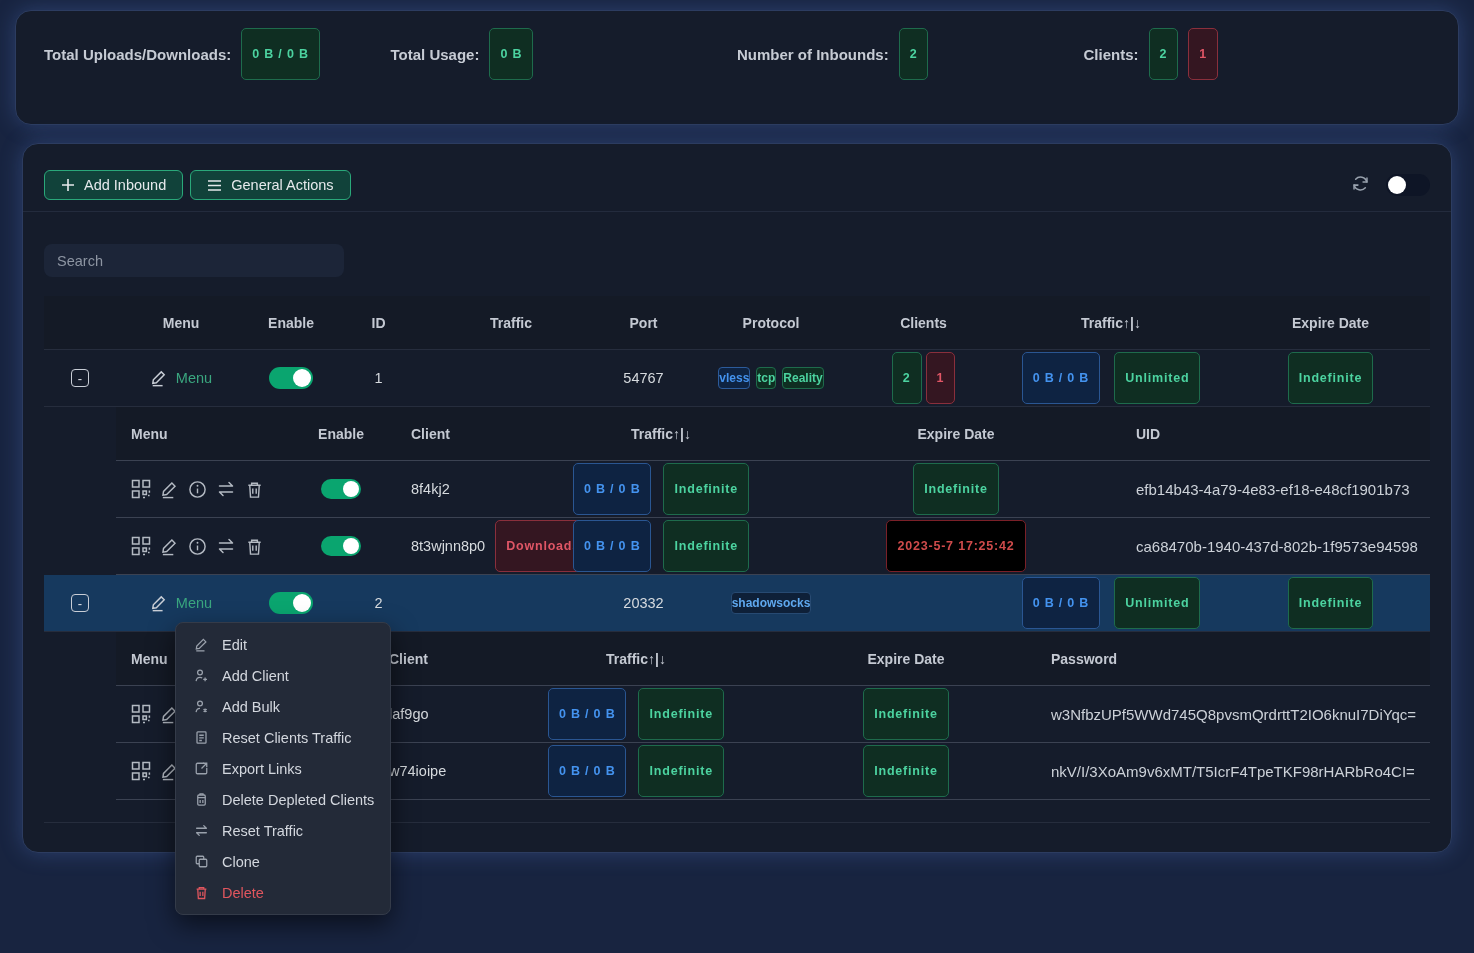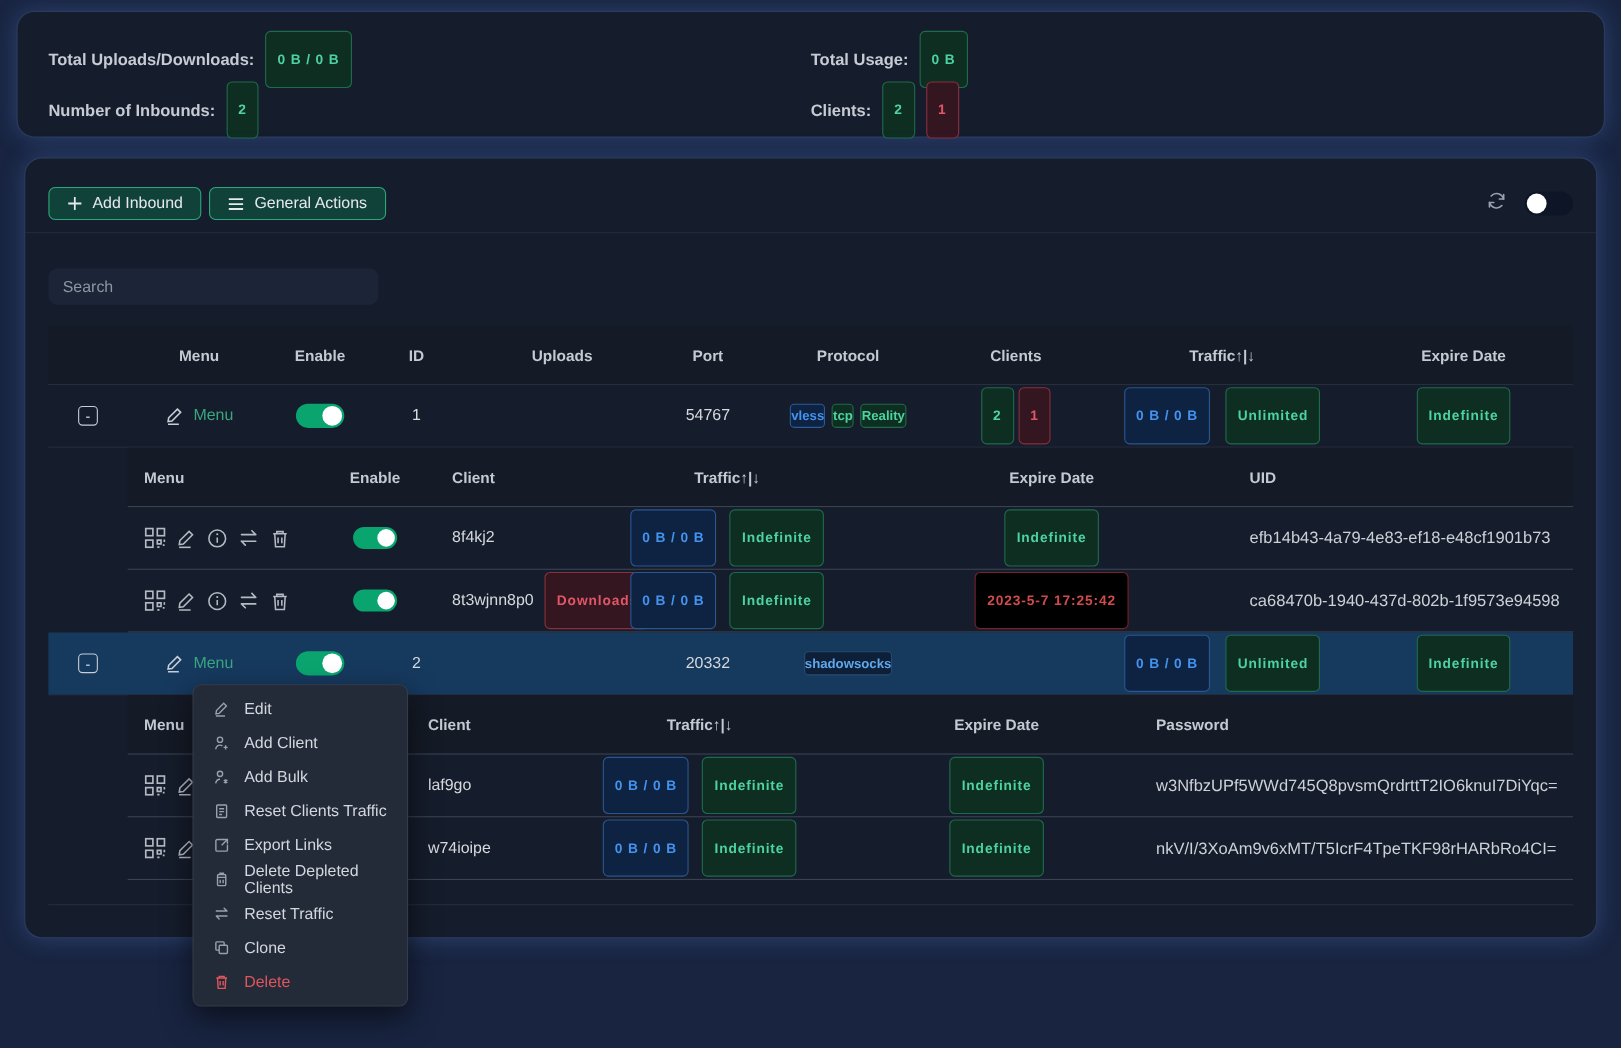--- a/index.html
+++ b/index.html
@@ -15,23 +15,23 @@
     border:1px solid #2c3c60;
     border-radius:16px;
     box-shadow:0 0 22px rgba(96,140,235,.28);
   }
   
   .stats-panel {
     margin:10px 15px 0;
     height:115px;
     padding:30px 28px 0;
     display:grid;
-    grid-template-columns:1fr 1fr;
+    grid-template-columns:1fr 1fr 1fr 1fr;
     grid-auto-rows:26px;
-    row-gap:20px;
+    row-gap:6px;
   }
   .stat-row { display:flex; align-items:center; gap:10px; }
   .stat-label { font-size:15px; font-weight:700; color:#c6cbd4; }
   
   .badge {
     display:inline-flex; align-items:center; justify-content:center;
     font-size:12.5px; font-weight:600; letter-spacing:.8px;
     padding:18px 10px; border-radius:5px; border:1px solid transparent;
     white-space:nowrap;
   }
@@ -109,21 +109,21 @@
   .switch.sm::after { width:16px; height:16px; }
   .switch.off { background:#0e1526; }
   .switch.off::after { right:auto; left:2px; }
   
   .actions { display:flex; align-items:center; gap:9px; color:#b4bac3; }
   .actions .aicon { display:flex; cursor:pointer; }
   
   .table-footer { height:23px; border-bottom:1px solid #262d3d; }
   
   .context-menu {
-    position:absolute; left:175px; top:622px; width:196px; z-index:50;
+    position:absolute; left:175px; top:622px; width:216px; z-index:50;
     background:#232a38; border:1px solid #343b49; border-radius:8px;
     padding:6px 0; box-shadow:0 10px 26px rgba(0,0,0,.55);
   }
   .cm-item {
     height:31px; display:flex; align-items:center; gap:13px; padding-left:18px;
     color:#d3d7de; font-size:14.5px; cursor:pointer;
   }
   .cm-item .cm-icon { display:flex; color:#9aa1ac; }
   .cm-item.danger, .cm-item.danger .cm-icon { color:#e0565e; }
 </style>
@@ -185,21 +185,21 @@
     <input class="search-input" type="text" placeholder="Search" style="">
   </div>
 
   <div class="itable">
 
     <div class="trow thead">
       <div class="cell mc-exp"></div>
       <div class="cell mc-menu">Menu</div>
       <div class="cell mc-en">Enable</div>
       <div class="cell mc-id">ID</div>
-      <div class="cell mc-rem">Uploads</div>
+      <div class="cell mc-rem">Traffic</div>
       <div class="cell mc-port">Port</div>
       <div class="cell mc-proto">Protocol</div>
       <div class="cell mc-cli">Clients</div>
       <div class="cell mc-traf">Traffic↑|↓</div>
       <div class="cell mc-expire">Expire Date</div>
     </div>
 
     <div class="trow">
       <div class="cell mc-exp">
         <button class="expander">-</button>

